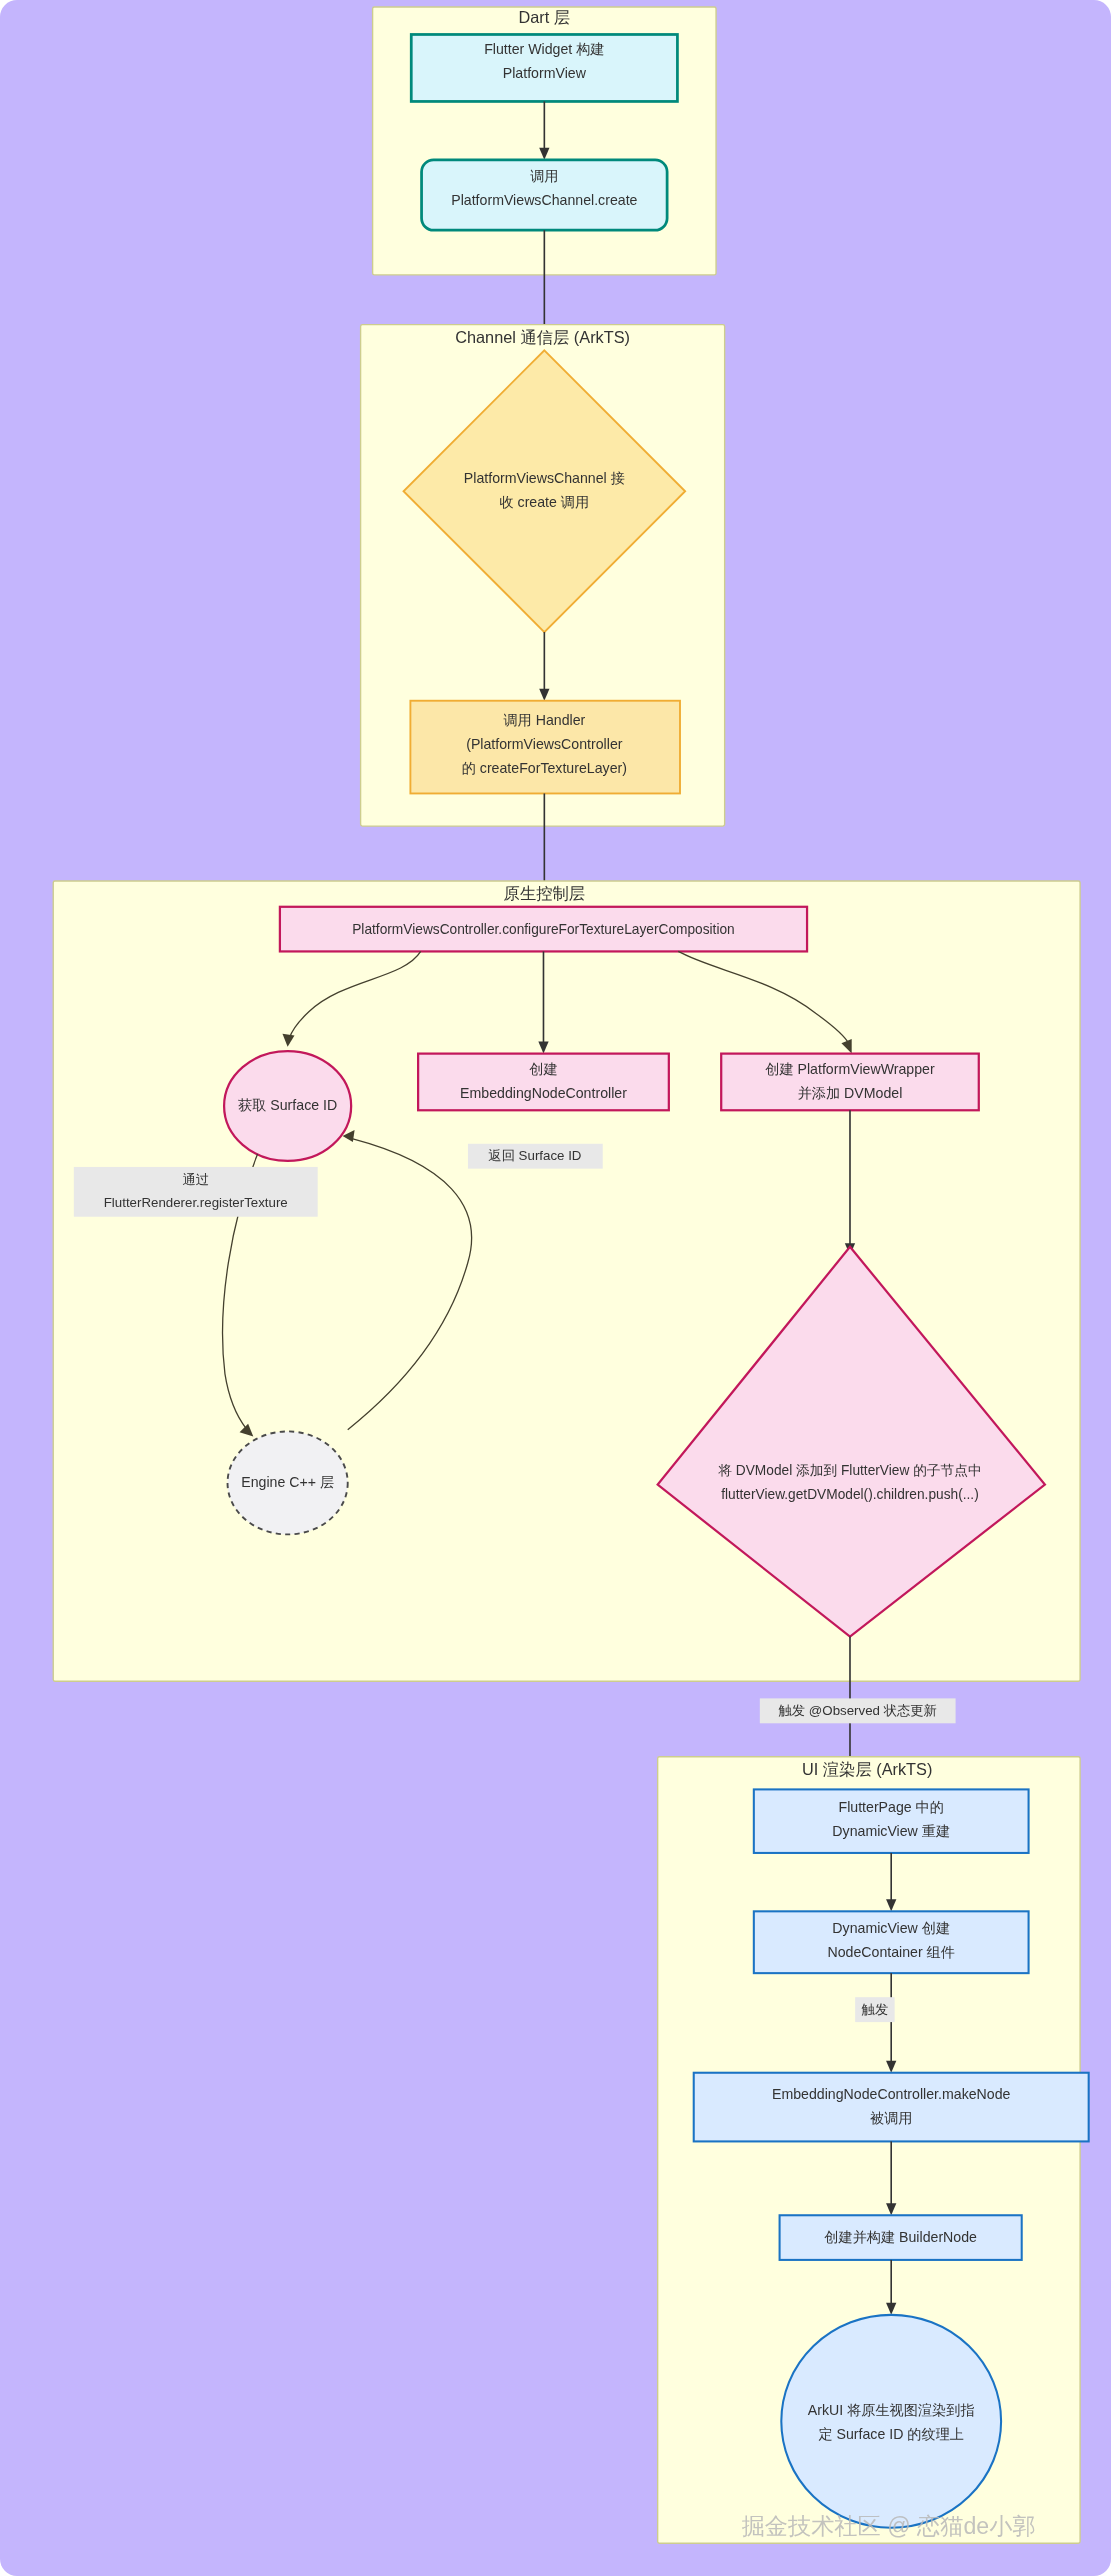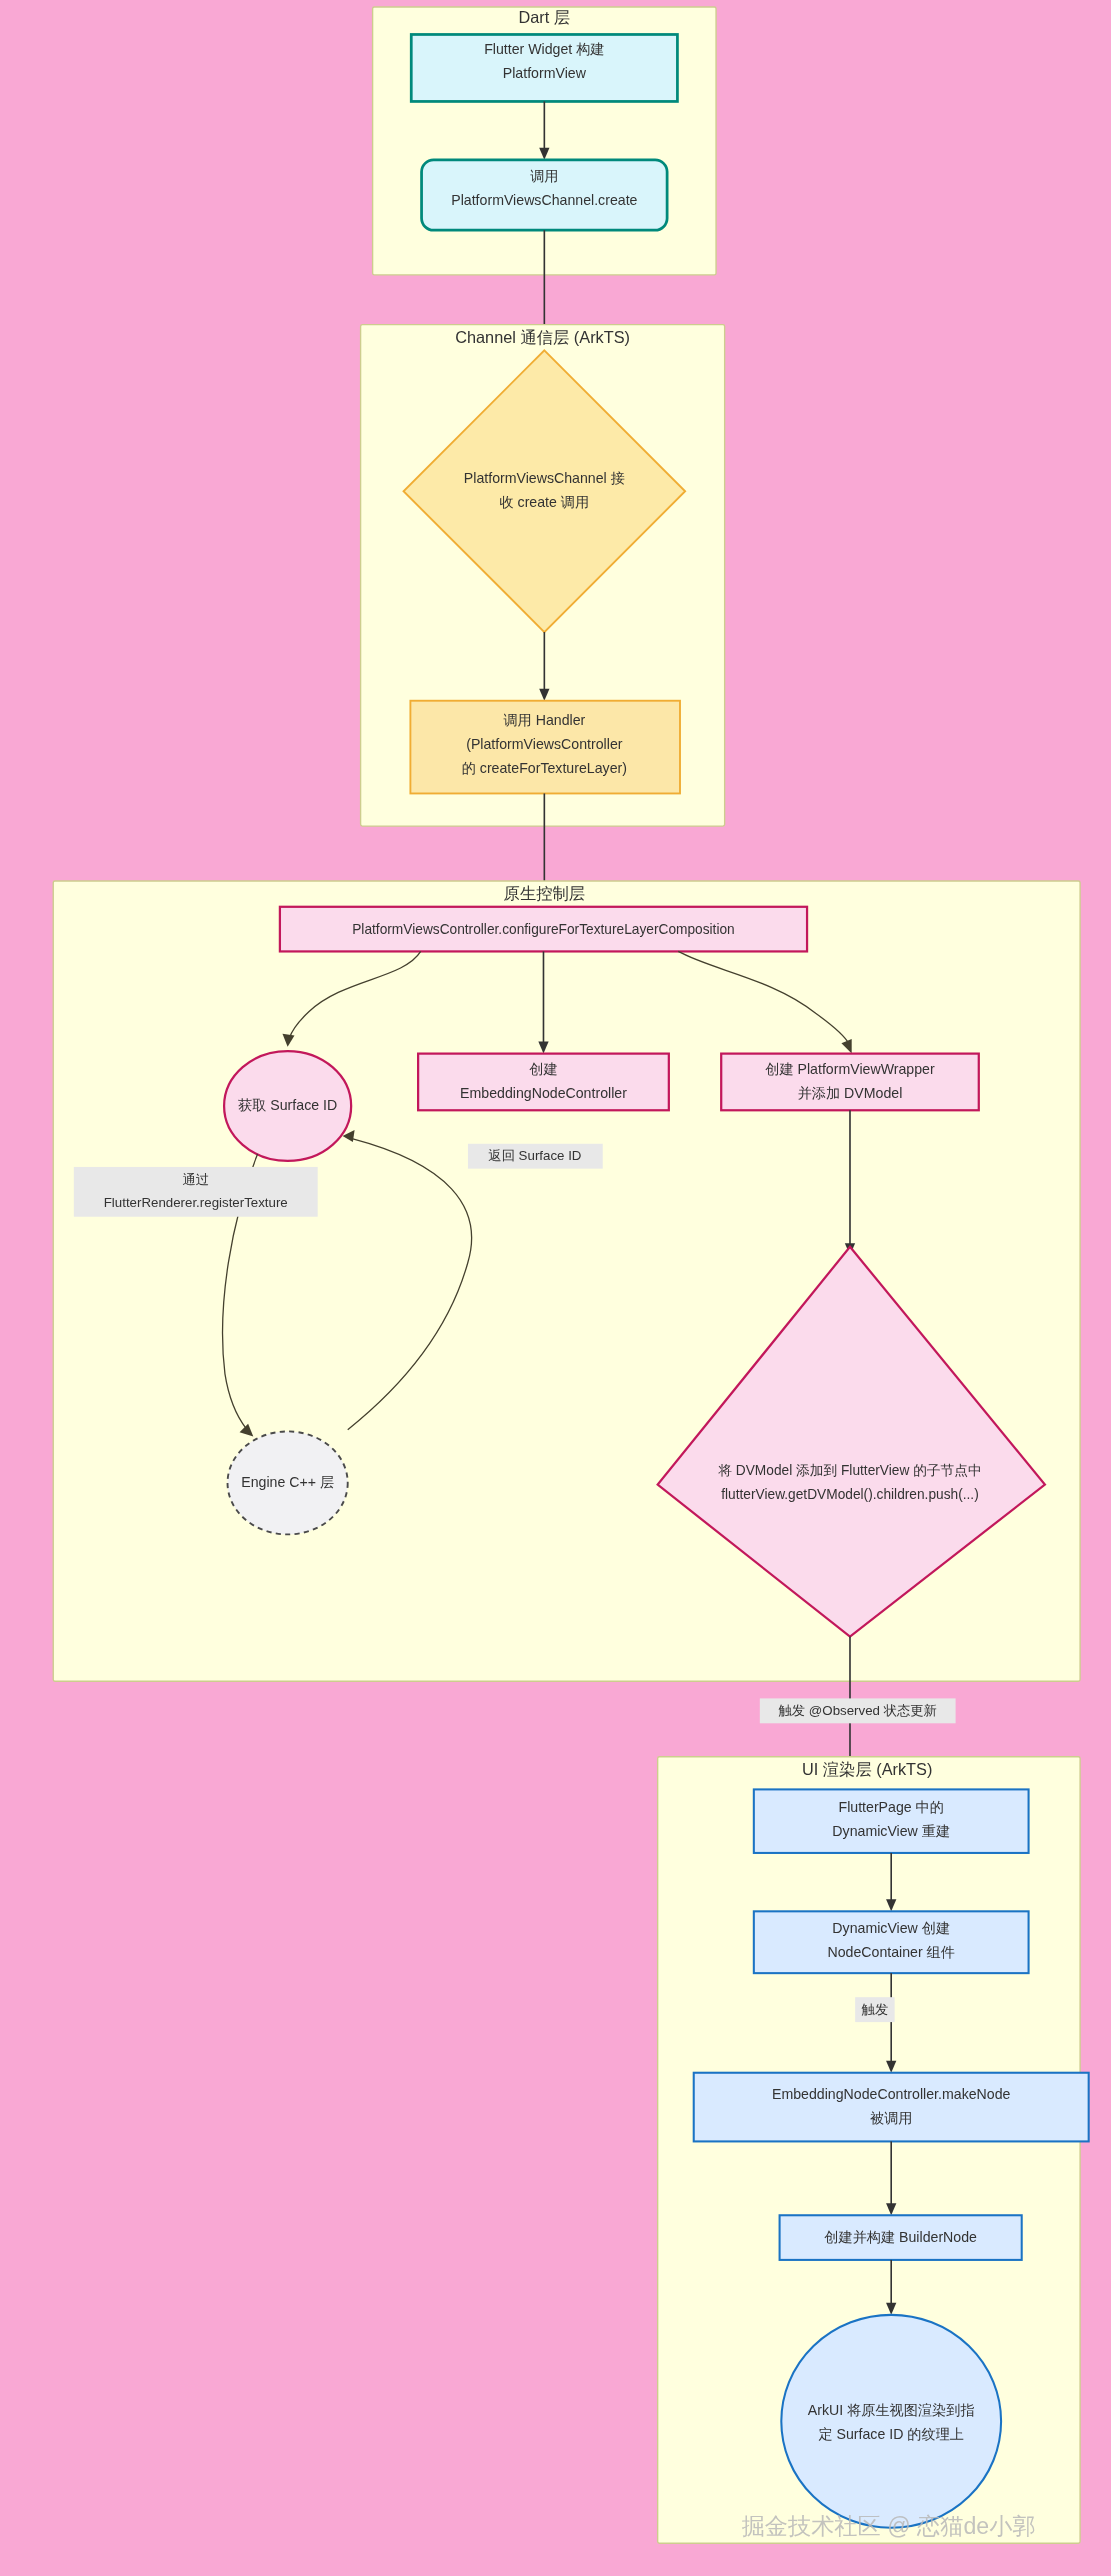--- a/index.html
+++ b/index.html
@@ -1,17 +1,17 @@
 <!DOCTYPE html>
 <html style="font-size:13.7px"><head>
 <meta charset="utf-8">
 <style>
   html,body{margin:0;padding:0;background:#ffffff;}
   body{font-family:"Liberation Sans","DejaVu Sans",sans-serif;}
-  #stage{position:relative;width:1111px;height:2576px;background:#f9a8d4;overflow:hidden;}
+  #stage{position:relative;width:1111px;height:2576px;background:#c4b5fd;overflow:hidden;border-radius:17px;}
   svg.flow{position:absolute;left:0;top:0;width:1111px;height:2576px;display:block;}
 
   .cluster-rect{fill:#ffffde;stroke:#cdcd8e;stroke-width:1.6px;}
   .cluster-label{font-size:19px;fill:#333333;text-anchor:middle;dominant-baseline:middle;}
 
   .node-text{font-size:16.5px;fill:#333333;text-anchor:middle;dominant-baseline:middle;}
   .node-text.small{font-size:16px;}
 
   .n-dart{fill:#d9f5fb;stroke:#00897b;stroke-width:3.2px;}
   .n-chan{fill:#fdeaa8;stroke:#f0ad34;stroke-width:2.2px;}

